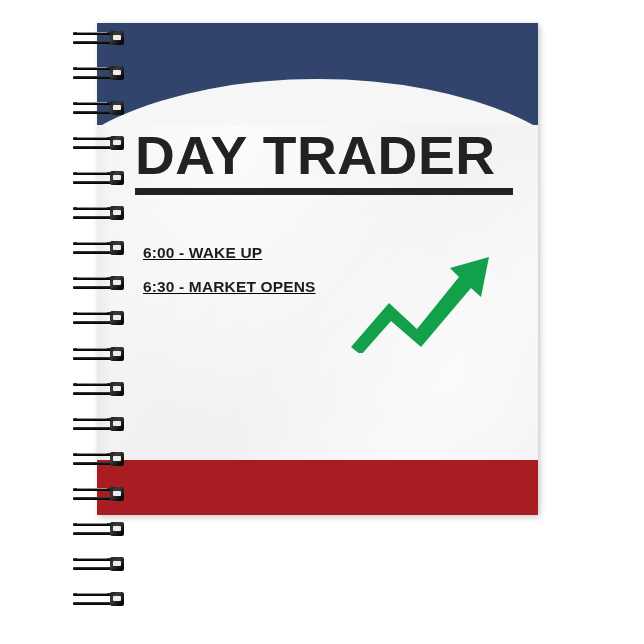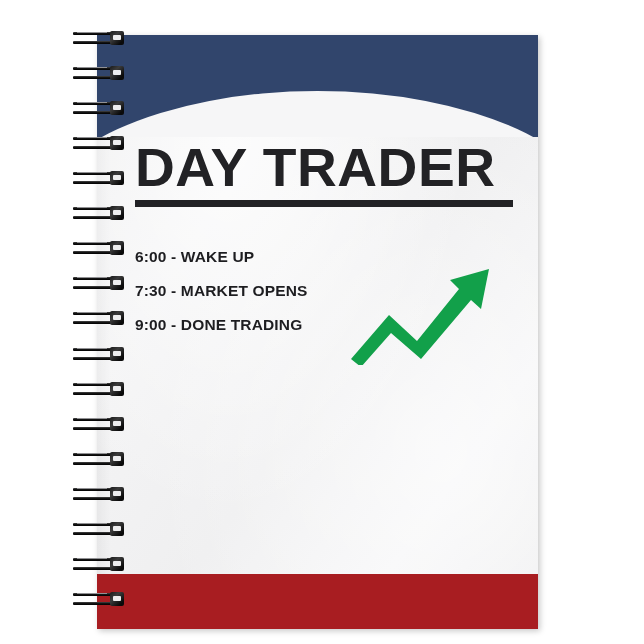--- a/index.html
+++ b/index.html
@@ -18,23 +18,23 @@
     position: relative;
     width: 644px;
     height: 644px;
     background: #ffffff;
   }
 
   
   .notebook {
     position: absolute;
     left: 97px;
-    top: 35px;
+    top: 23px;
     width: 441px;
-    height: 594px;
+    height: 492px;
     background: #f2f2f2;
     background-image: linear-gradient(125deg,
         #ededee 0%, #f4f4f5 28%, #efeff0 55%, #f6f6f7 78%, #eeeeef 100%);
     box-shadow: 2px 2px 6px rgba(0,0,0,0.22);
     overflow: hidden;
   }
 
   
   .paper-sheen {
     position: absolute;
@@ -103,22 +103,23 @@
     background: #222225;
   }
 
   
   .schedule {
     position: absolute;
     left: 38px;
     top: 205px;
     width: 400px;
     list-style: none;
-    margin: 0;
+    margin: 8px;
     padding: 0;
+    text-decoration: underline;
   }
   .schedule-item {
     height: 34px;
     line-height: 34px;
     font-size: 15.5px;
     font-weight: 700;
     color: #1d1d20;
     letter-spacing: 0.15px;
     white-space: nowrap;
   }
@@ -209,22 +210,21 @@
       <h1 class="title">DAY TRADER</h1>
       <div class="title-rule"></div>
     </div>
 
     <svg class="trend-arrow" viewBox="0 0 152 102" xmlns="http://www.w3.org/2000/svg">
       <path d="M4 96 L42 52 L70 78 L112 26 L103 17 L142 6 L134 46 L124 37 L74 96 L44 70 L14 104 Z" fill="#12a04a"></path>
     </svg>
 
     <ul class="schedule">
         <li class="schedule-item"><span class="seg">6:00 - WAKE UP</span></li>
-        <li class="schedule-item"><span class="seg">7:30 - MARKET OPENS</span></li>
-        <li class="schedule-item"><span class="seg">9:00 - DONE TRADING</span></li>
+        <li class="schedule-item"><span class="seg">6:30 - MARKET OPENS</span></li>
       </ul>
 
   </div>
 
   <div class="spiral">
       <div class="ring" style="top: 6px;">
         <div class="wire-top"></div>
         <div class="wire-bot"></div>
         <div class="wire-end"></div>
         <div class="wire-hole"></div>

